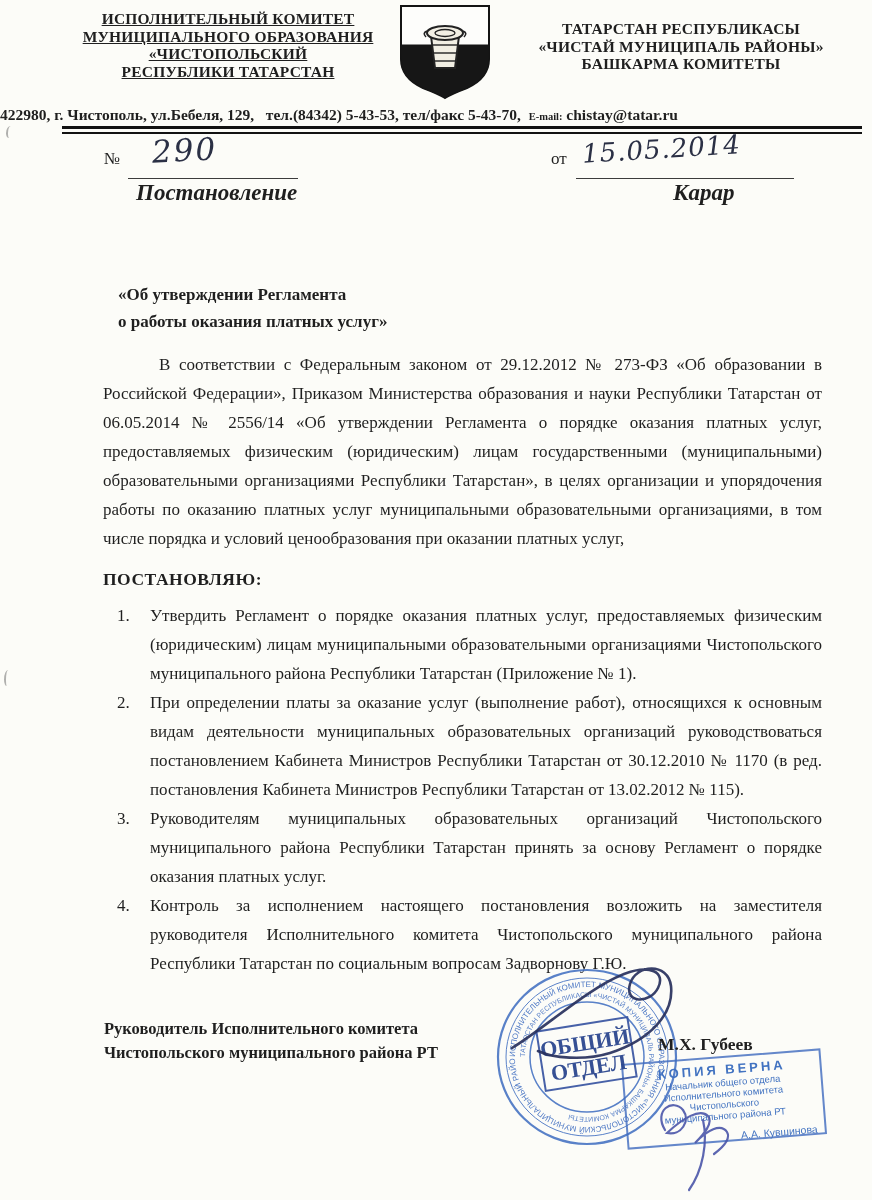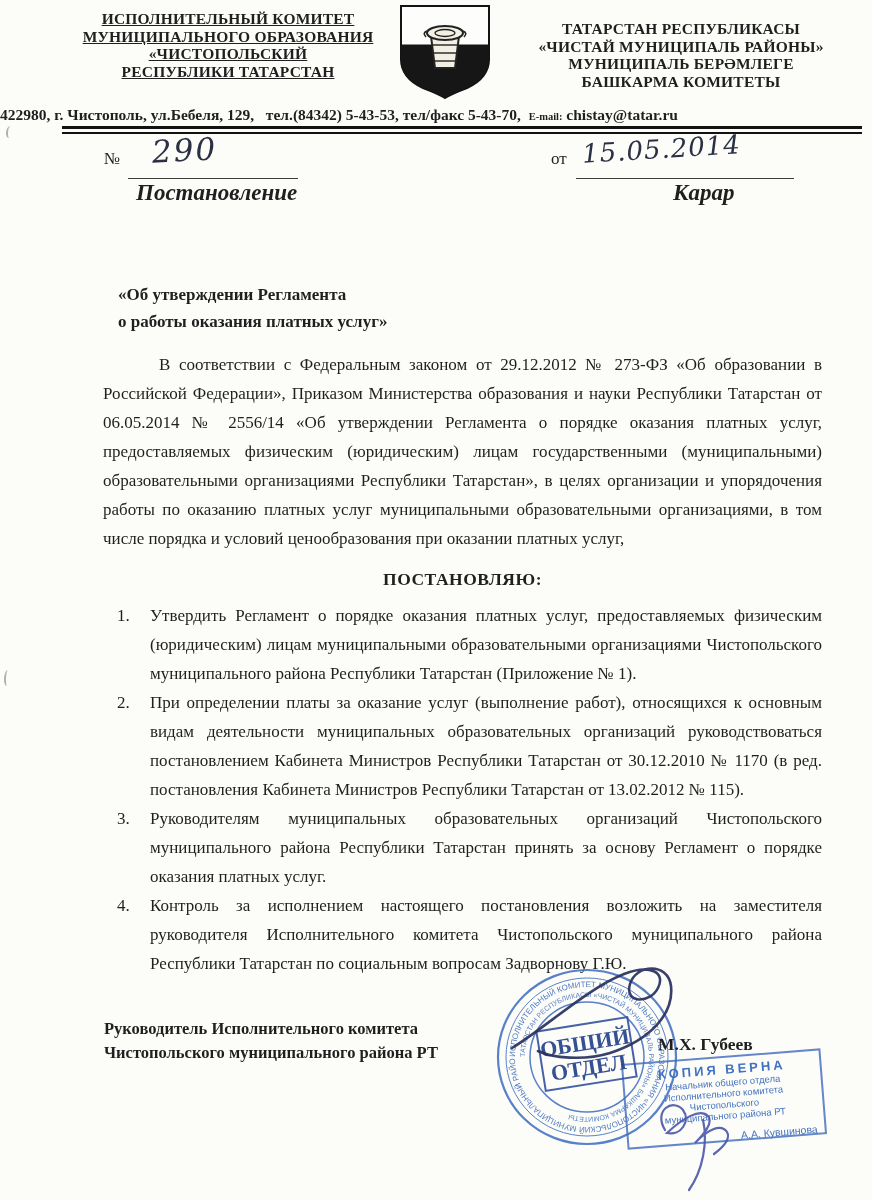--- a/index.html
+++ b/index.html
@@ -27,21 +27,21 @@
   .date-value{position:absolute;left:582px;top:134px;font-family:"DejaVu Serif",serif;font-style:italic;
     font-size:26px;color:#2b3045;transform:rotate(-3.5deg);letter-spacing:1px;}
   .date-line{position:absolute;left:576px;top:178px;width:218px;border-top:1.5px solid #3c3c3c;}
   .doctype{position:absolute;top:180px;font-weight:bold;font-style:italic;font-size:23px;margin-left:32px;}
   .doctype-ru{left:104px;}
   .doctype-tt{left:641px;}
   
   .title{position:absolute;left:118px;top:281px;font-weight:bold;font-size:17px;line-height:27px;}
   .preamble{position:absolute;left:103px;top:350px;width:719px;font-size:17px;line-height:29px;
     text-align:justify;text-indent:56px;}
-  .resolve{position:absolute;left:103px;top:569px;width:719px;text-align:center;font-weight:bold;
+  .resolve{position:absolute;left:103px;top:569px;width:719px;text-align:left;font-weight:bold;
     font-size:17.5px;letter-spacing:.5px;}
   .list{position:absolute;left:117px;top:601px;width:705px;font-size:17px;line-height:29px;}
   .li{display:flex;}
   .li .num{flex:0 0 33px;width:33px;}
   .li .txt{flex:1;text-align:justify;}
   
   .sig-block{position:absolute;left:104px;top:1017px;font-weight:bold;font-size:16.5px;line-height:24px;z-index:6;}
   .sig-name{position:absolute;left:658px;top:1034px;font-weight:bold;font-size:17.5px;z-index:6;}
   
   .round-stamp{position:absolute;left:494px;top:966px;width:186px;height:182px;z-index:3;}
@@ -83,21 +83,20 @@
         <ellipse cx="47" cy="28" rx="10" ry="3.5" fill="none" stroke="#222" stroke-width="1.3"></ellipse>
         <path d="M29,26 q-5,2 -1,6" fill="none" stroke="#222" stroke-width="1.6"></path>
         <path d="M65,26 q5,2 1,6" fill="none" stroke="#222" stroke-width="1.6"></path>
       </g>
     </svg>
   </div>
 
   <div class="org org-right">
     <div>ТАТАРСТАН РЕСПУБЛИКАСЫ</div>
     <div>«ЧИСТАЙ МУНИЦИПАЛЬ  РАЙОНЫ»</div>
-    <div>МУНИЦИПАЛЬ БЕРӘМЛЕГЕ</div>
     <div>БАШКАРМА КОМИТЕТЫ</div>
   </div>
 
   <div class="address">
     <span>422980, г. Чистополь, ул.Бебеля, 129,</span>&nbsp;&nbsp;
     <span>тел.(84342) 5-43-53, тел/факс 5-43-70,</span>&nbsp;
     <span class="email-label">E-mail:</span>
     <span>chistay@tatar.ru</span>
   </div>
 

